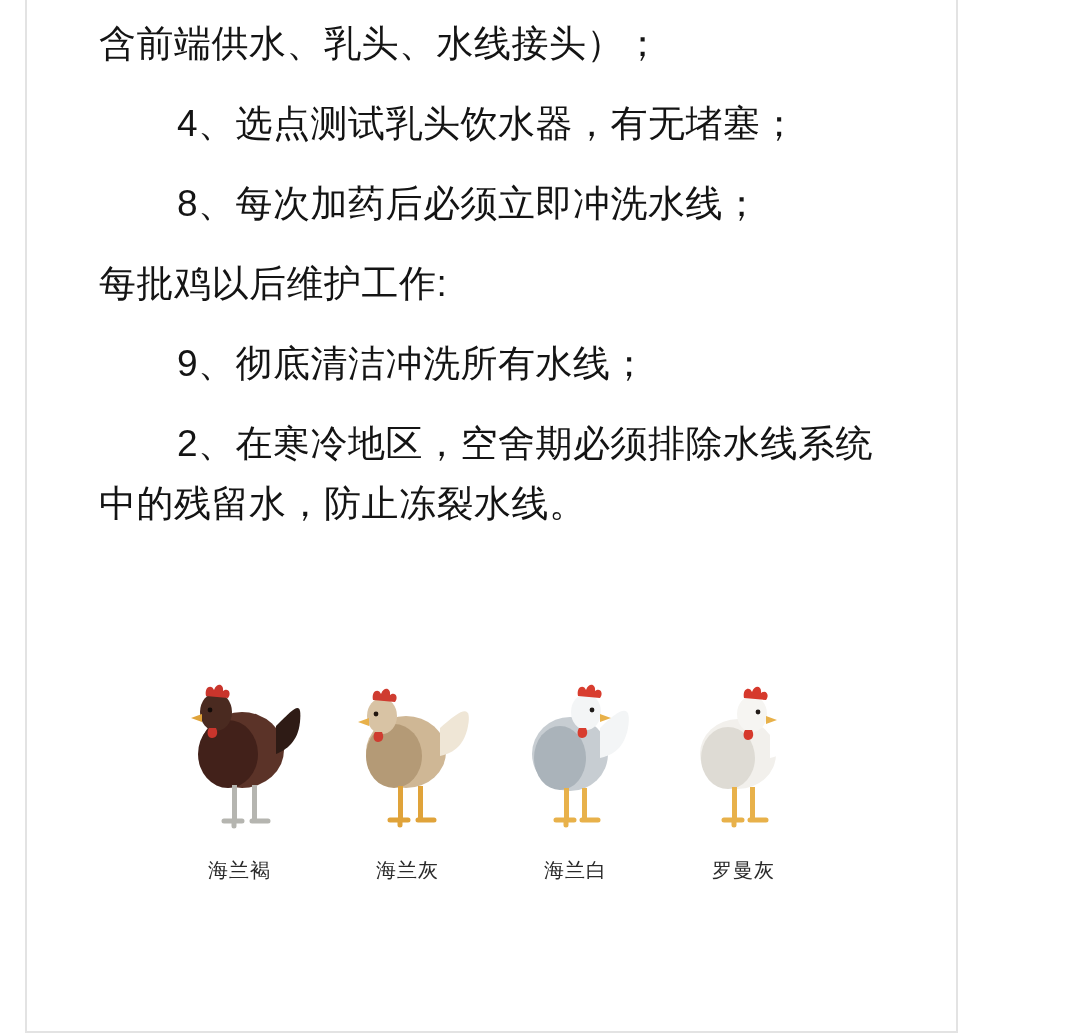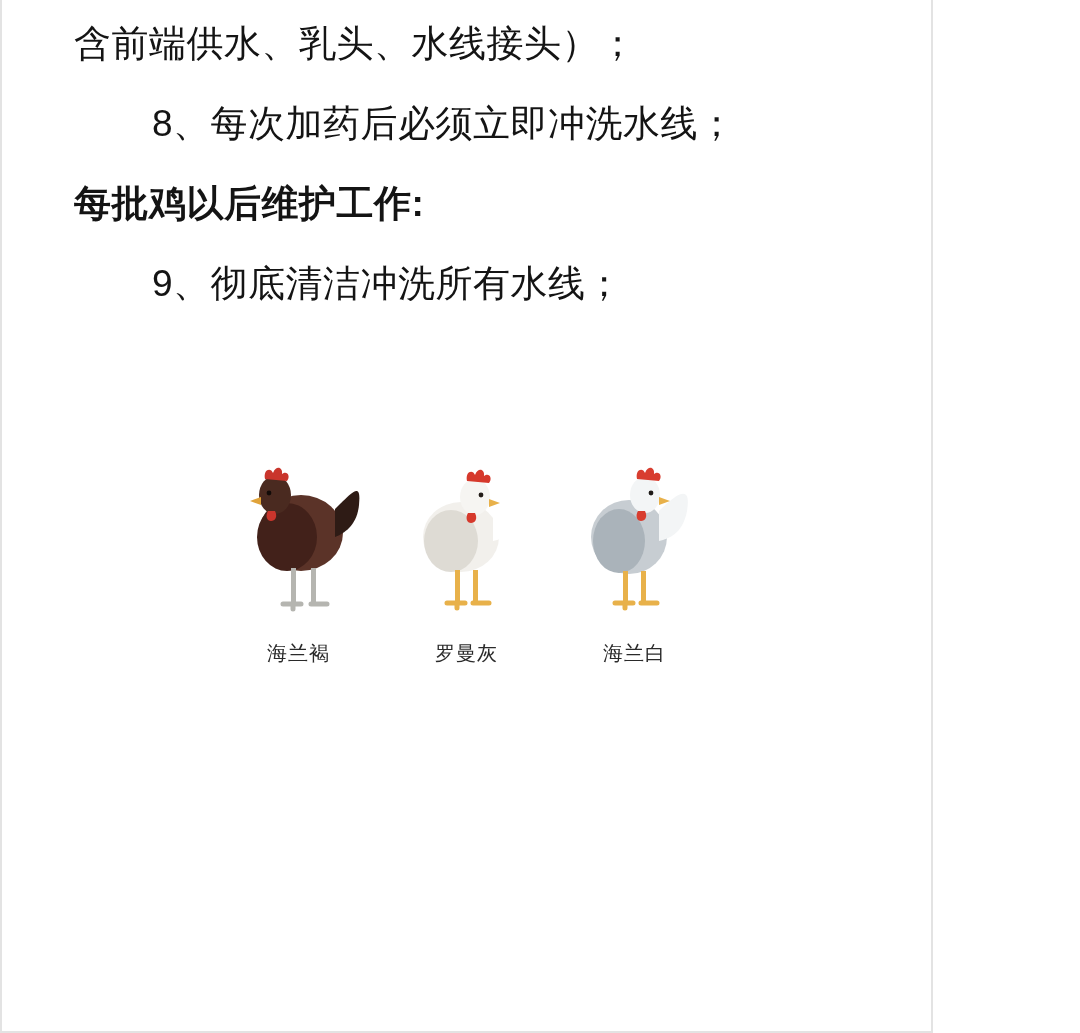--- a/index.html
+++ b/index.html
@@ -16,52 +16,53 @@
   }
   .page {
     position: relative;
     width: 933px;
     height: 1033px;
     box-sizing: border-box;
     background: #ffffff;
     border-left: 2px solid #e3e3e3;
     border-right: 2px solid #e3e3e3;
     border-bottom: 2px solid #e3e3e3;
+    margin-left: 25px;
   }
   .content {
     padding: 0 70px 0 72px;
   }
   .para {
     font-size: 37px;
     line-height: 1.62;
     letter-spacing: 0.5px;
     color: #141414;
     margin: 0;
     white-space: pre-wrap;
   }
   .para.indent {
     text-indent: 78px;
   }
   .para.bold {
-    font-weight: bold;
+    font-weight: normal;
   }
   .para-block {
     margin-top: 20px;
   }
   .first-line {
     padding-top: 14px;
   }
 
   
   .gallery {
     position: relative;
     margin-top: 96px;
     height: 260px;
     display: flex;
-    align-items: center;
+    align-items: flex-start;
     justify-content: center;
     gap: 32px;
     padding: 0 72px;
   }
   .breed {
     width: 136px;
     display: flex;
     flex-direction: column;
     align-items: center;
   }
@@ -79,23 +80,25 @@
   }
   .breed-figure svg { display: block; }
 </style>
 </head>
 <body>
 
 <div class="page">
 
   <div class="content">
     <p class="para first-line">含前端供水、乳头、水线接头）；</p>
+    <p class="para indent para-block">4、选点测试乳头饮水器，有无堵塞；</p>
     <p class="para indent para-block">8、每次加药后必须立即冲洗水线；</p>
     <p class="para bold para-block">每批鸡以后维护工作:</p>
     <p class="para indent para-block">9、彻底清洁冲洗所有水线；</p>
+    <p class="para indent para-block">2、在寒冷地区，空舍期必须排除水线系统中的残留水，防止冻裂水线。</p>
   </div>
 
   <div class="gallery">
 
     <div class="breed">
       <div class="breed-figure">
         <svg viewBox="0 0 136 215" width="136" height="215" aria-hidden="true">
           <ellipse cx="70" cy="120" rx="42" ry="38" fill="#5b3328"></ellipse>
           <ellipse cx="56" cy="124" rx="30" ry="34" fill="#42211a"></ellipse>
           <path d="M104 96 C124 76 130 70 128 92 C126 112 114 120 104 124 Z" fill="#2e1b15"></path>
@@ -105,38 +108,37 @@
           <path d="M30 84 l-11 4 l11 4 z" fill="#e0a33a"></path>
           <circle cx="38" cy="80" r="2.4" fill="#120b08"></circle>
           <rect x="60" y="155" width="5" height="36" fill="#b5b5b0"></rect>
           <rect x="80" y="155" width="5" height="36" fill="#b5b5b0"></rect>
           <path d="M52 191 h18 M62 191 v5 M80 191 h16" stroke="#b5b5b0" stroke-width="5" fill="none" stroke-linecap="round"></path>
         </svg>
       </div>
       <div class="breed-label">海兰褐</div>
     </div>
 
-
     <div class="breed">
       <div class="breed-figure">
         <svg viewBox="0 0 136 215" width="136" height="215" aria-hidden="true">
-          <ellipse cx="62" cy="124" rx="38" ry="35" fill="#f2f0ec"></ellipse>
-          <ellipse cx="52" cy="128" rx="27" ry="31" fill="#dedbd4"></ellipse>
-          <path d="M94 100 C116 76 126 74 122 98 C118 120 104 126 94 128 Z" fill="#ffffff"></path>
-          <ellipse cx="76" cy="84" rx="15" ry="18" fill="#f6f5f2"></ellipse>
-          <path d="M68 68 c-2 -10 6 -12 8 -6 c3 -8 10 -6 9 1 c5 -4 9 2 5 7 z" fill="#d6392c"></path>
-          <path d="M76 100 c3 6 0 10 -4 10 c-4 0 -6 -5 -3 -10 z" fill="#d6392c"></path>
-          <path d="M90 86 l11 4 l-11 4 z" fill="#e8b14a"></path>
-          <circle cx="82" cy="82" r="2.4" fill="#221c18"></circle>
-          <rect x="56" y="157" width="5" height="33" fill="#e8b14a"></rect>
-          <rect x="74" y="157" width="5" height="33" fill="#e8b14a"></rect>
-          <path d="M48 190 h18 M58 190 v5 M74 190 h16" stroke="#e8b14a" stroke-width="5" fill="none" stroke-linecap="round"></path>
+          <ellipse cx="66" cy="122" rx="40" ry="36" fill="#cfb795"></ellipse>
+          <ellipse cx="54" cy="126" rx="28" ry="32" fill="#b49a76"></ellipse>
+          <path d="M100 98 C122 78 132 74 128 96 C124 118 110 124 100 126 Z" fill="#efe6d6"></path>
+          <ellipse cx="42" cy="86" rx="15" ry="18" fill="#d8c3a4"></ellipse>
+          <path d="M33 70 c-2 -10 6 -12 8 -6 c3 -8 10 -6 9 1 c5 -4 9 2 5 7 z" fill="#cf3c30"></path>
+          <path d="M42 102 c3 6 0 10 -4 10 c-4 0 -6 -5 -3 -10 z" fill="#cf3c30"></path>
+          <path d="M29 88 l-11 4 l11 4 z" fill="#e8b14a"></path>
+          <circle cx="36" cy="84" r="2.4" fill="#22160f"></circle>
+          <rect x="58" y="156" width="5" height="34" fill="#e0a33a"></rect>
+          <rect x="78" y="156" width="5" height="34" fill="#e0a33a"></rect>
+          <path d="M50 190 h18 M60 190 v5 M78 190 h16" stroke="#e0a33a" stroke-width="5" fill="none" stroke-linecap="round"></path>
         </svg>
       </div>
-      <div class="breed-label">罗曼灰</div>
+      <div class="breed-label">海兰灰</div>
     </div>
 
     <div class="breed">
       <div class="breed-figure">
         <svg viewBox="0 0 136 215" width="136" height="215" aria-hidden="true">
           <ellipse cx="62" cy="124" rx="38" ry="37" fill="#c7cdd2"></ellipse>
           <ellipse cx="52" cy="128" rx="26" ry="32" fill="#aab3ba"></ellipse>
           <path d="M92 98 C114 76 124 74 120 98 C116 120 102 126 92 128 Z" fill="#f3f5f6"></path>
           <ellipse cx="78" cy="82" rx="15" ry="18" fill="#f3f5f6"></ellipse>
           <path d="M70 66 c-2 -10 6 -12 8 -6 c3 -8 10 -6 9 1 c5 -4 9 2 5 7 z" fill="#d83d2f"></path>
@@ -144,15 +146,34 @@
           <path d="M92 84 l11 4 l-11 4 z" fill="#e8b14a"></path>
           <circle cx="84" cy="80" r="2.4" fill="#1e1a18"></circle>
           <rect x="56" y="158" width="5" height="32" fill="#e8b14a"></rect>
           <rect x="74" y="158" width="5" height="32" fill="#e8b14a"></rect>
           <path d="M48 190 h18 M58 190 v5 M74 190 h16" stroke="#e8b14a" stroke-width="5" fill="none" stroke-linecap="round"></path>
         </svg>
       </div>
       <div class="breed-label">海兰白</div>
     </div>
 
+    <div class="breed">
+      <div class="breed-figure">
+        <svg viewBox="0 0 136 215" width="136" height="215" aria-hidden="true">
+          <ellipse cx="62" cy="124" rx="38" ry="35" fill="#f2f0ec"></ellipse>
+          <ellipse cx="52" cy="128" rx="27" ry="31" fill="#dedbd4"></ellipse>
+          <path d="M94 100 C116 76 126 74 122 98 C118 120 104 126 94 128 Z" fill="#ffffff"></path>
+          <ellipse cx="76" cy="84" rx="15" ry="18" fill="#f6f5f2"></ellipse>
+          <path d="M68 68 c-2 -10 6 -12 8 -6 c3 -8 10 -6 9 1 c5 -4 9 2 5 7 z" fill="#d6392c"></path>
+          <path d="M76 100 c3 6 0 10 -4 10 c-4 0 -6 -5 -3 -10 z" fill="#d6392c"></path>
+          <path d="M90 86 l11 4 l-11 4 z" fill="#e8b14a"></path>
+          <circle cx="82" cy="82" r="2.4" fill="#221c18"></circle>
+          <rect x="56" y="157" width="5" height="33" fill="#e8b14a"></rect>
+          <rect x="74" y="157" width="5" height="33" fill="#e8b14a"></rect>
+          <path d="M48 190 h18 M58 190 v5 M74 190 h16" stroke="#e8b14a" stroke-width="5" fill="none" stroke-linecap="round"></path>
+        </svg>
+      </div>
+      <div class="breed-label">罗曼灰</div>
+    </div>
+
 
   </div>
 </div>
 
 </body></html>

